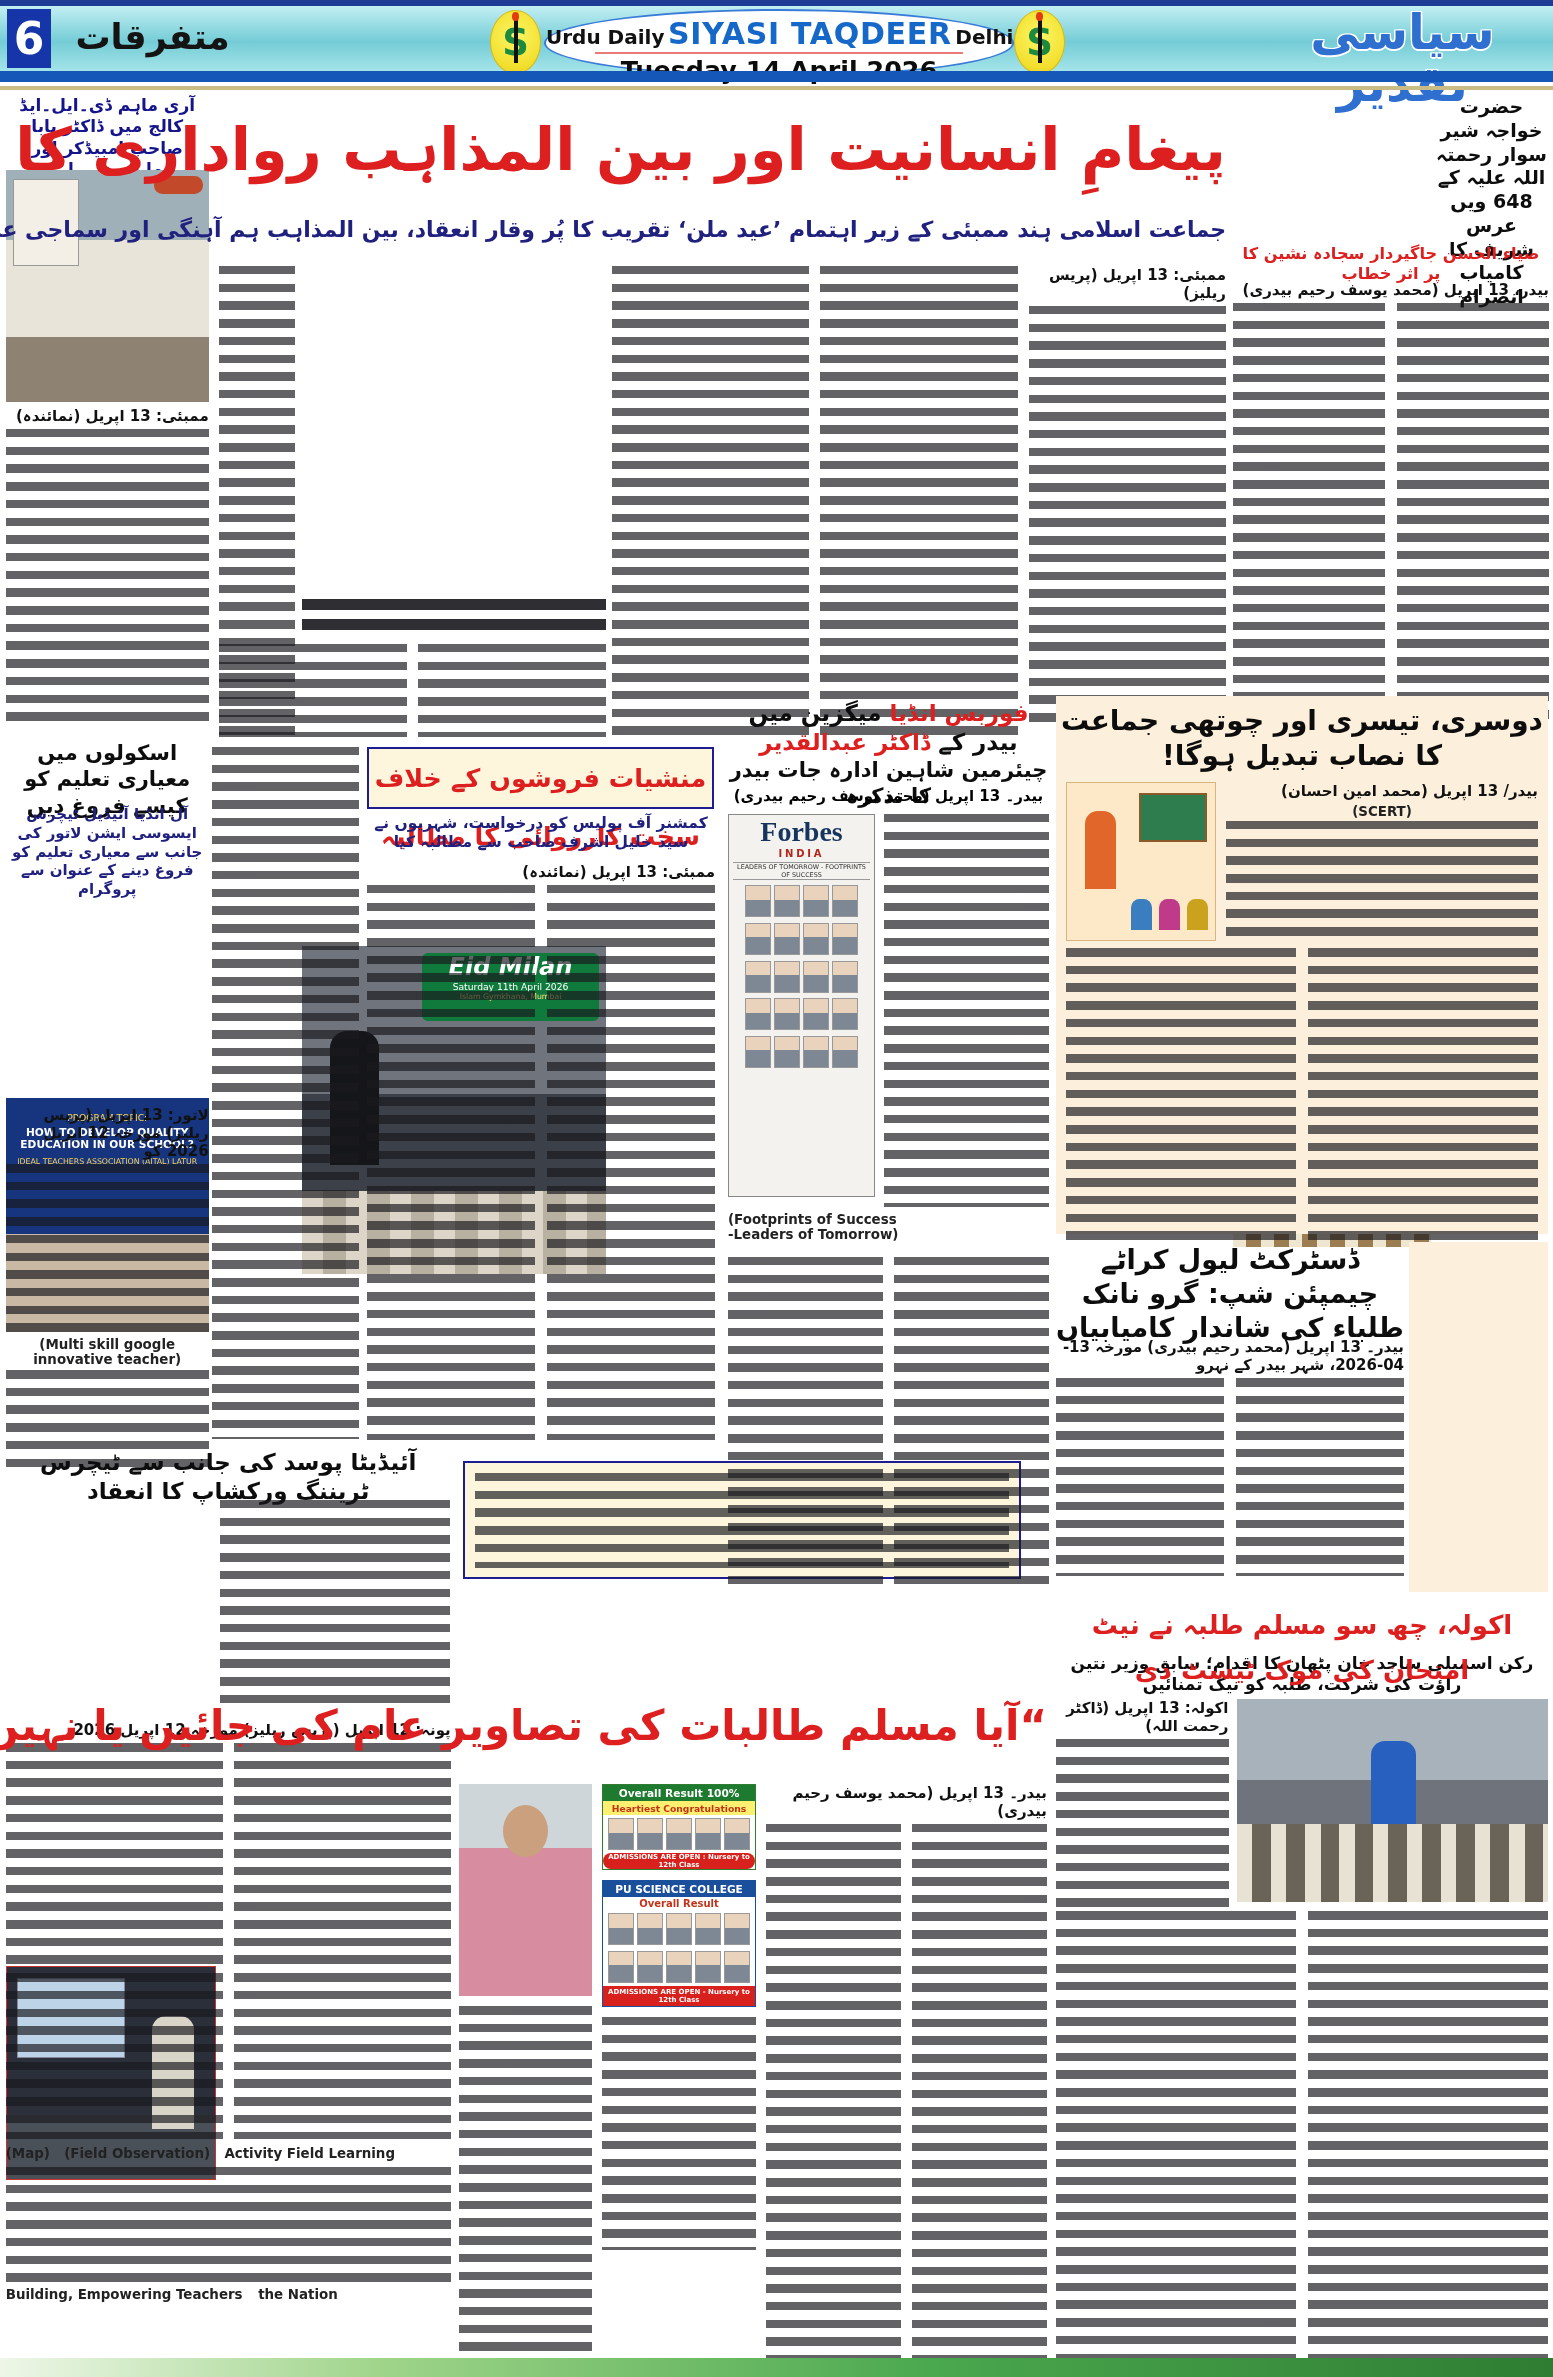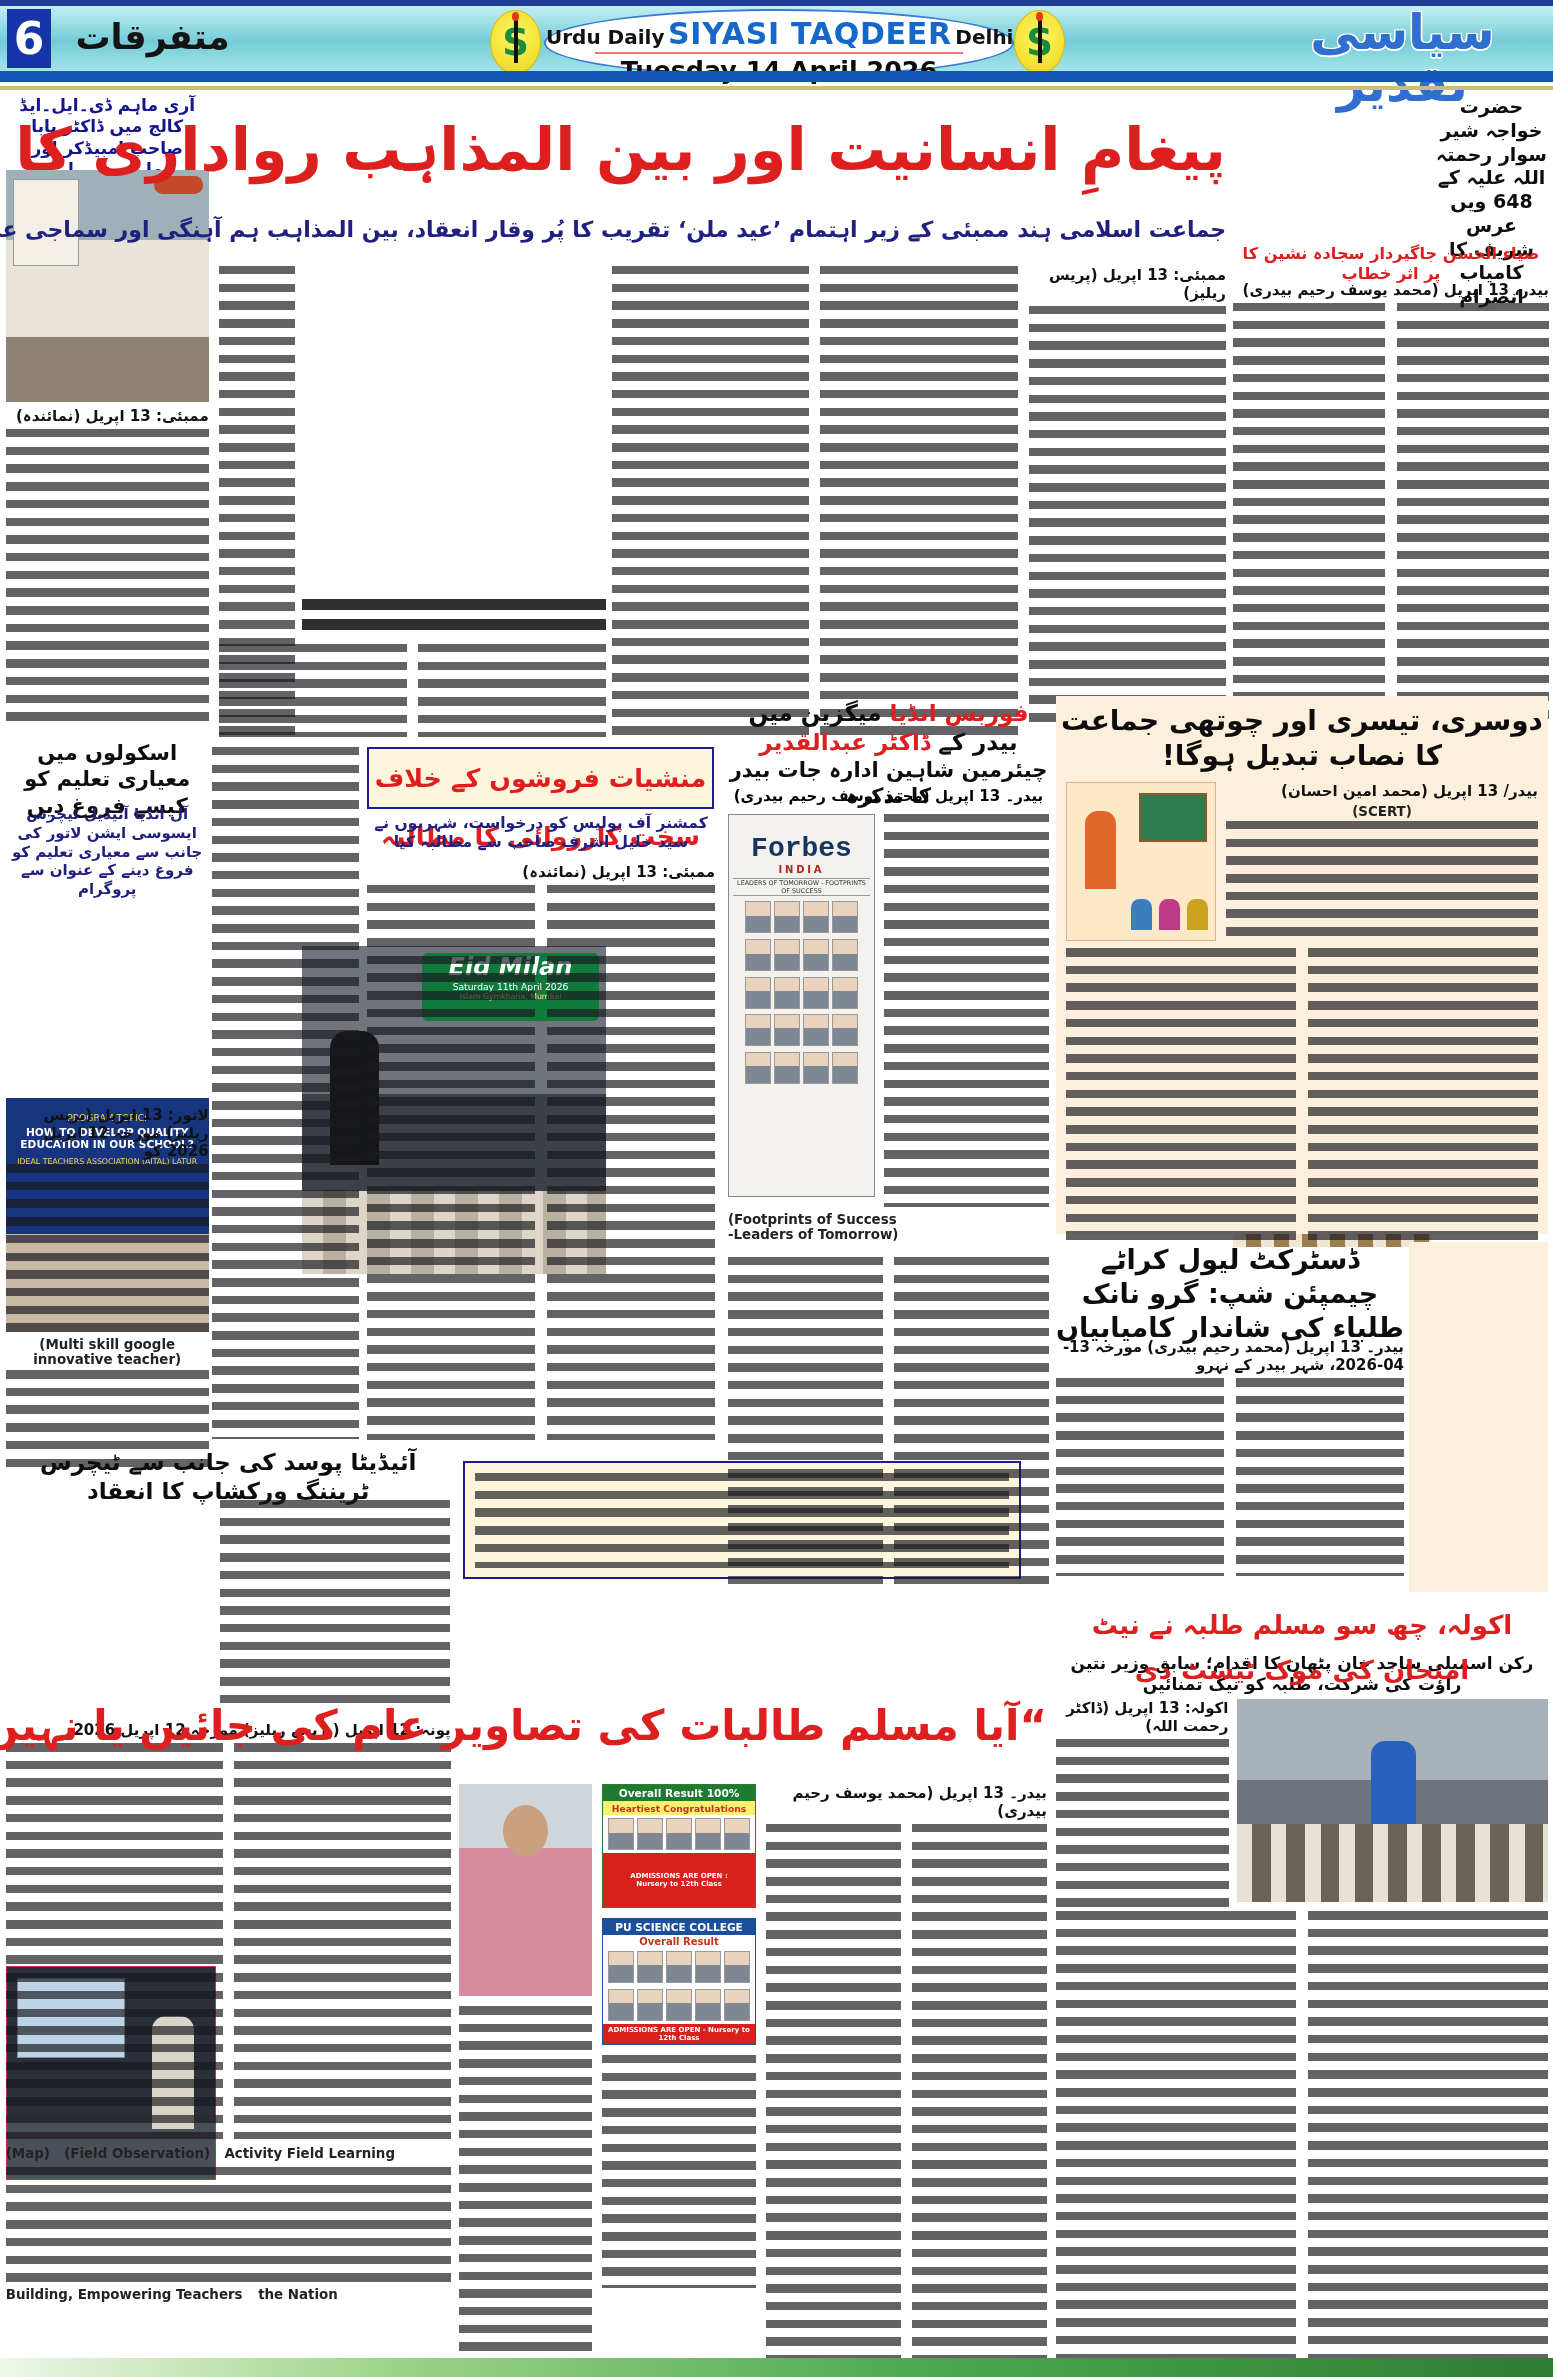--- a/index.html
+++ b/index.html
@@ -182,21 +182,21 @@
   <div class="abs rtl tl" style="left:212px;top:747px;width:147px;height:692px;"></div>
 
   <div class="abs rtl ctr hd" style="left:728px;top:699px;width:321px;height:83px;font-size:23px;">
     <span class="red">فوربس انڈیا</span><span style="color:#0d0d0d;"> میگزین میں بیدر کے </span><span class="red">ڈاکٹر عبدالقدیر</span>
     <div style="color:#0d0d0d;font-size:21px;">چیئرمین شاہین ادارہ جات بیدر کا تذکرہ</div>
   </div>
   <div class="abs rtl ctr" style="left:728px;top:787px;width:321px;height:22.6px;font-size:15px;font-weight:bold;">بیدر۔ 13 اپریل (محمد یوسف رحیم بیدری)</div>
   <div class="abs rtl" style="left:728px;top:814px;width:321px;height:393px;display:flex;gap:8.5px;direction:rtl;">
     <div class="tl" style="flex:1;"></div>
     <div class="ph" style="width:145px;height:381px;background:#f4f2ee;border:0.7px solid #888;">
-      <div class="ctr" style="font-family:Liberation Mono, monospace;font-weight:bold;font-size:28px;color:#16355e;margin-top:18px;">Forbes</div>
+      <div class="ctr" style="font-family:Liberation Serif, serif;font-weight:bold;font-size:28px;color:#16355e;margin-top:1px;">Forbes</div>
       <div class="ctr" style="font-size:10px;letter-spacing:2.8px;color:#b3261e;font-weight:bold;">INDIA</div>
       <div class="ctr" style="font-size:6.4px;color:#333;margin:2.8px 4.2px;border-top:0.7px solid #999;border-bottom:0.7px solid #999;">LEADERS OF TOMORROW - FOOTPRINTS OF SUCCESS</div>
       <div class="faces">
           <span></span>
           <span></span>
           <span></span>
           <span></span>
         </div>
       <div class="faces">
           <span></span>
@@ -279,21 +279,21 @@
       <div style="border:1.4px solid #2e7d32;">
         <div class="ctr" style="background:#1d7a2e;color:#fff;font-weight:bold;font-size:10.6px;padding:2.1px;">100% Overall Result</div>
         <div class="ctr" style="background:#fdf071;color:#c2341a;font-weight:bold;font-size:9.2px;padding:1.4px;">Heartiest Congratulations</div>
         <div class="faces">
             <span></span>
             <span></span>
             <span></span>
             <span></span>
             <span></span>
           </div>
-        <div class="admis" style="font-size:7px;padding:19px;">ADMISSIONS ARE OPEN : Nursery to 12th Class</div>
+        <div class="admis" style="font-size:7px;padding:0;border-radius:8px;">ADMISSIONS ARE OPEN : Nursery to 12th Class</div>
       </div>
       <div style="border:1.4px solid #1a4f9c;margin-top:10px;background:#fff;">
         <div class="ctr" style="background:#1a4f9c;color:#fff;font-weight:bold;font-size:10.6px;padding:2.1px;">PU SCIENCE COLLEGE</div>
         <div class="ctr" style="color:#c2341a;font-weight:bold;font-size:10px;padding:1.4px;">Overall Result</div>
         <div class="faces">
             <span></span>
             <span></span>
             <span></span>
             <span></span>
             <span></span>

